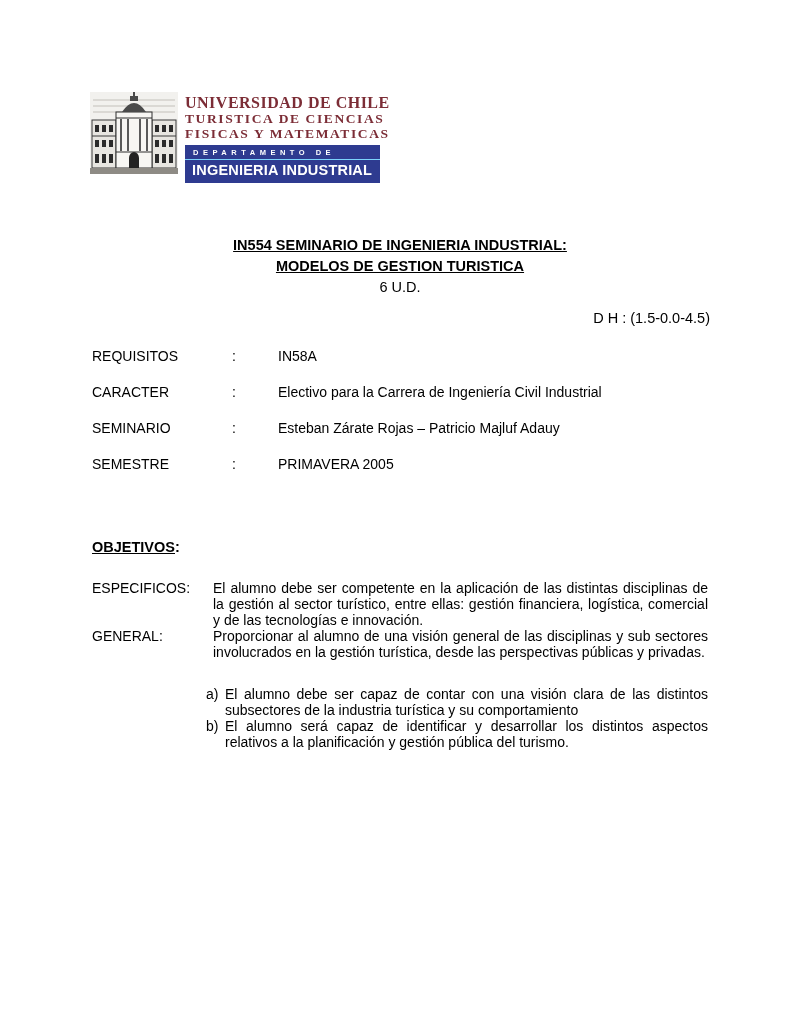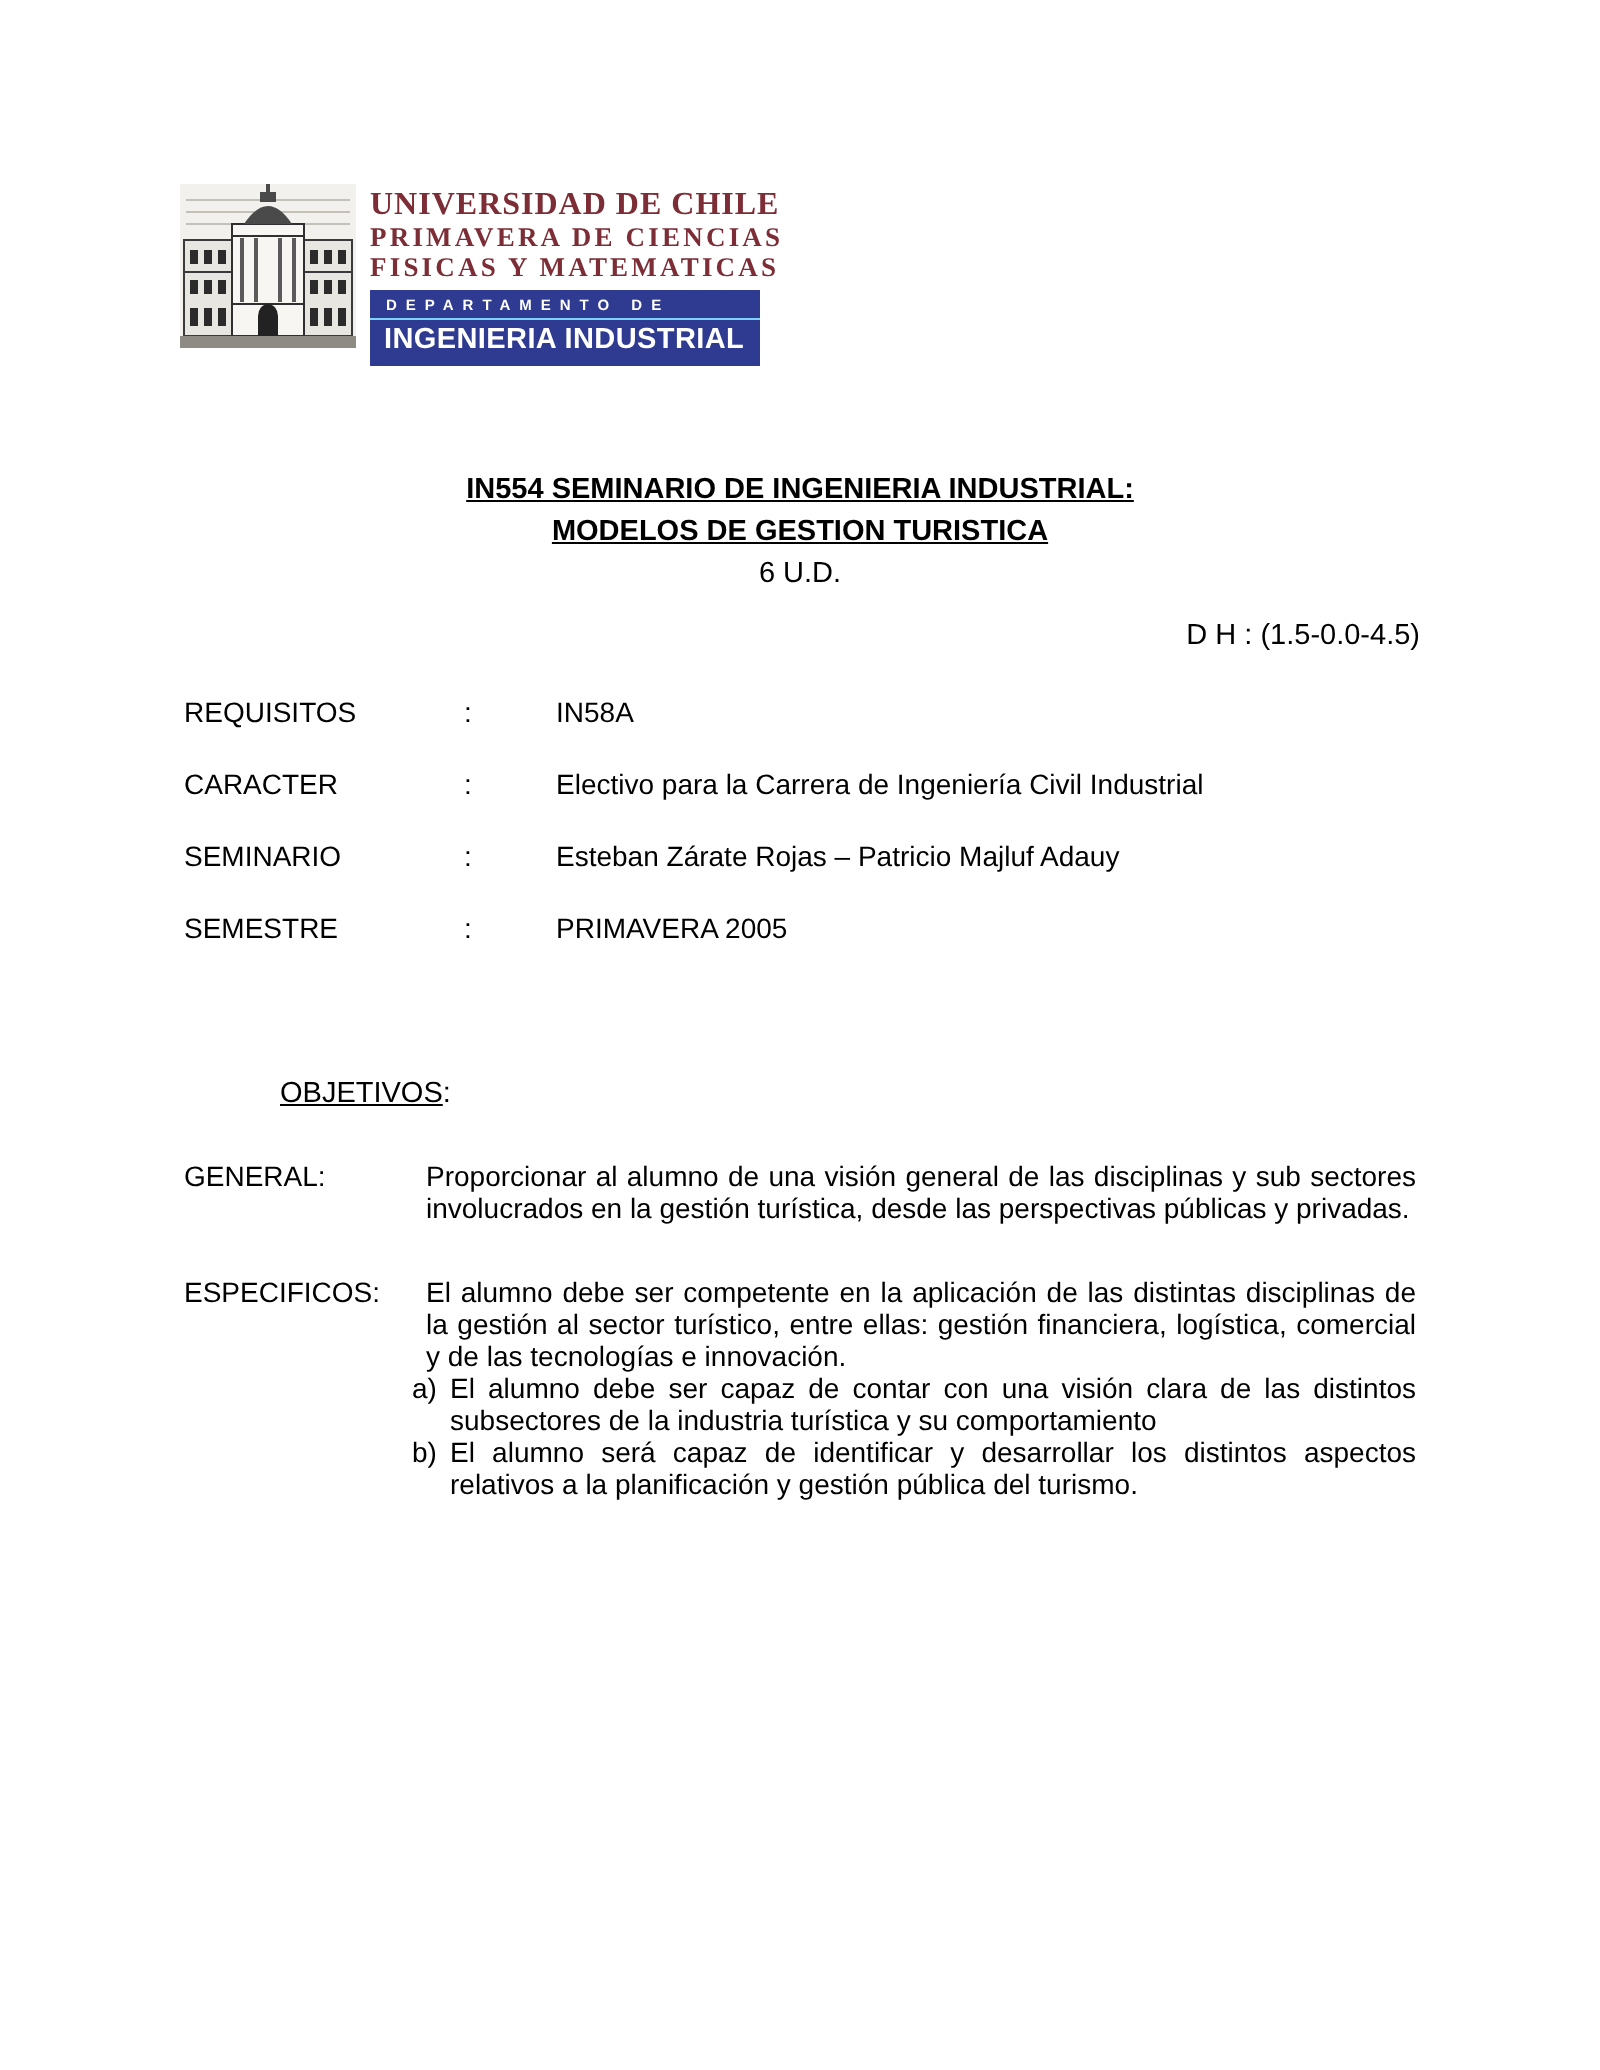--- a/index.html
+++ b/index.html
@@ -52,21 +52,21 @@
   .dh { position: absolute; top: 310px; right: 90px; font-size: 14.5px; }
 
   
   .info { position: absolute; top: 348px; left: 92px; right: 92px; }
   .info-row { display: flex; margin-bottom: 20px; }
   .info-label { width: 140px; flex: none; }
   .info-sep { width: 46px; flex: none; }
   .info-value { flex: 1; }
 
   
-  .section-heading { font-weight: normal; font-size: 14.5px; margin-left: 48px; }
+  .section-heading { font-weight: bold; font-size: 14.5px; }
   .heading-word { text-decoration: underline; }
   .objetivos-heading { position: absolute; top: 539px; left: 92px; }
   .objetivos-body { position: absolute; top: 580px; left: 92px; right: 92px; }
   .hang-row { display: flex; }
   .hang-row.gap { margin-bottom: 26px; }
   .hang-label { width: 121px; flex: none; }
   .hang-text { flex: 1; text-align: justify; }
   .item { display: flex; margin-left: 114px; }
   .item-marker { width: 19px; flex: none; }
   .item-text { flex: 1; text-align: justify; }
@@ -122,21 +122,21 @@
         <line x1="50" y1="27" x2="50" y2="59"></line>
         <line x1="57" y1="27" x2="57" y2="59"></line>
       </g>
       <line x1="26" y1="26" x2="62" y2="26" stroke="#2f2f2f"></line>
       <line x1="26" y1="60" x2="62" y2="60" stroke="#2f2f2f"></line>
       <path d="M39 76 v-10 a5 6 0 0 1 10 0 v10 z" fill="#222222"></path>
       <rect x="0" y="76" width="88" height="6" fill="#8e8b85"></rect>
     </svg>
     <div class="logo-txt">
       <div class="uni">UNIVERSIDAD DE CHILE</div>
-      <div class="fac">PRIMAVERA DE CIENCIAS</div>
+      <div class="fac">TURISTICA DE CIENCIAS</div>
       <div class="fac">FISICAS Y MATEMATICAS</div>
       <div class="band">
         <div class="band-top">DEPARTAMENTO DE</div>
         <div class="band-main">INGENIERIA INDUSTRIAL</div>
       </div>
     </div>
   </div>
 
   <div class="title-block">
     <div><span class="title-line">IN554 SEMINARIO DE INGENIERIA INDUSTRIAL:</span></div>
@@ -167,28 +167,28 @@
       <span class="info-sep">:</span>
       <span class="info-value">PRIMAVERA 2005</span>
     </div>
   </div>
 
   <div class="section-heading objetivos-heading">
     <span class="heading-word">OBJETIVOS</span><span>:</span>
   </div>
 
   <div class="objetivos-body">
+    <div class="hang-row">
+      <span class="hang-label">ESPECIFICOS:</span>
+      <span class="hang-text">El alumno debe ser competente en la aplicación de las distintas disciplinas de la gestión al sector turístico, entre ellas: gestión financiera, logística, comercial y de las tecnologías e innovación.</span>
+    </div>
     <div class="hang-row gap">
       <span class="hang-label">GENERAL:</span>
       <span class="hang-text">Proporcionar al alumno de una visión general de las disciplinas y sub sectores involucrados en la gestión turística, desde las perspectivas públicas y privadas.</span>
     </div>
-    <div class="hang-row">
-      <span class="hang-label">ESPECIFICOS:</span>
-      <span class="hang-text">El alumno debe ser competente en la aplicación de las distintas disciplinas de la gestión al sector turístico, entre ellas: gestión financiera, logística, comercial y de las tecnologías e innovación.</span>
-    </div>
     <div class="item">
       <span class="item-marker">a)</span>
       <span class="item-text">El alumno debe ser capaz de contar con una visión clara de las distintos subsectores de la industria turística y su comportamiento</span>
     </div>
     <div class="item">
       <span class="item-marker">b)</span>
       <span class="item-text">El alumno será capaz de identificar y desarrollar los distintos aspectos relativos a la planificación y gestión pública del turismo.</span>
     </div>
   </div>
 

